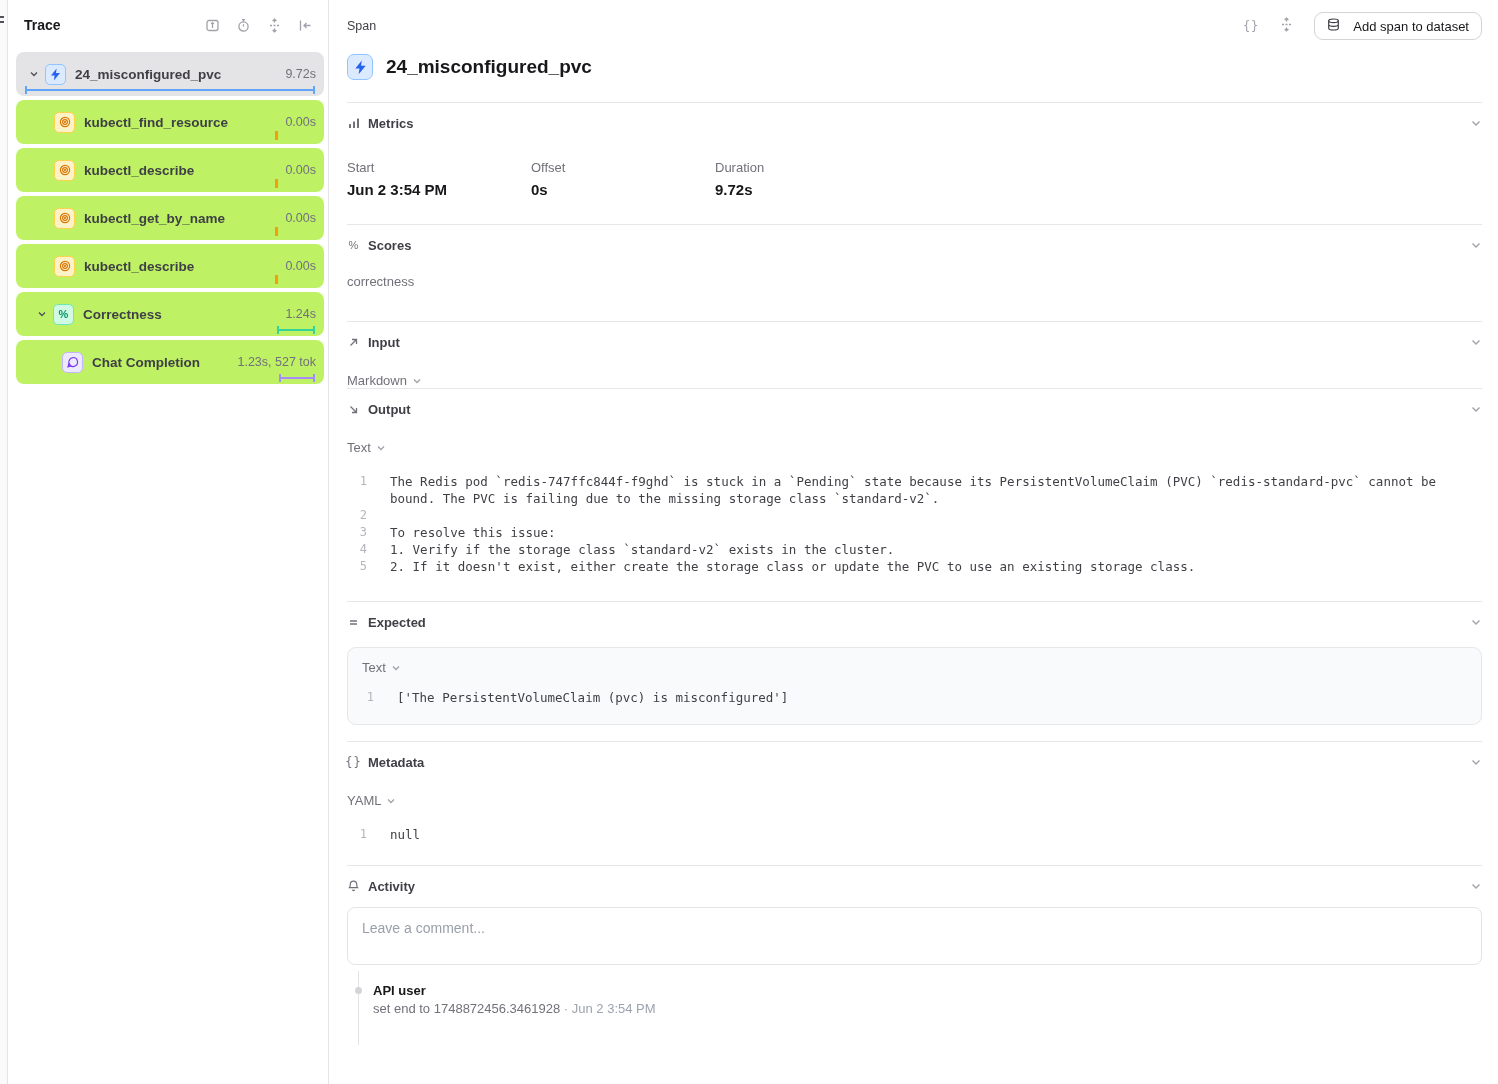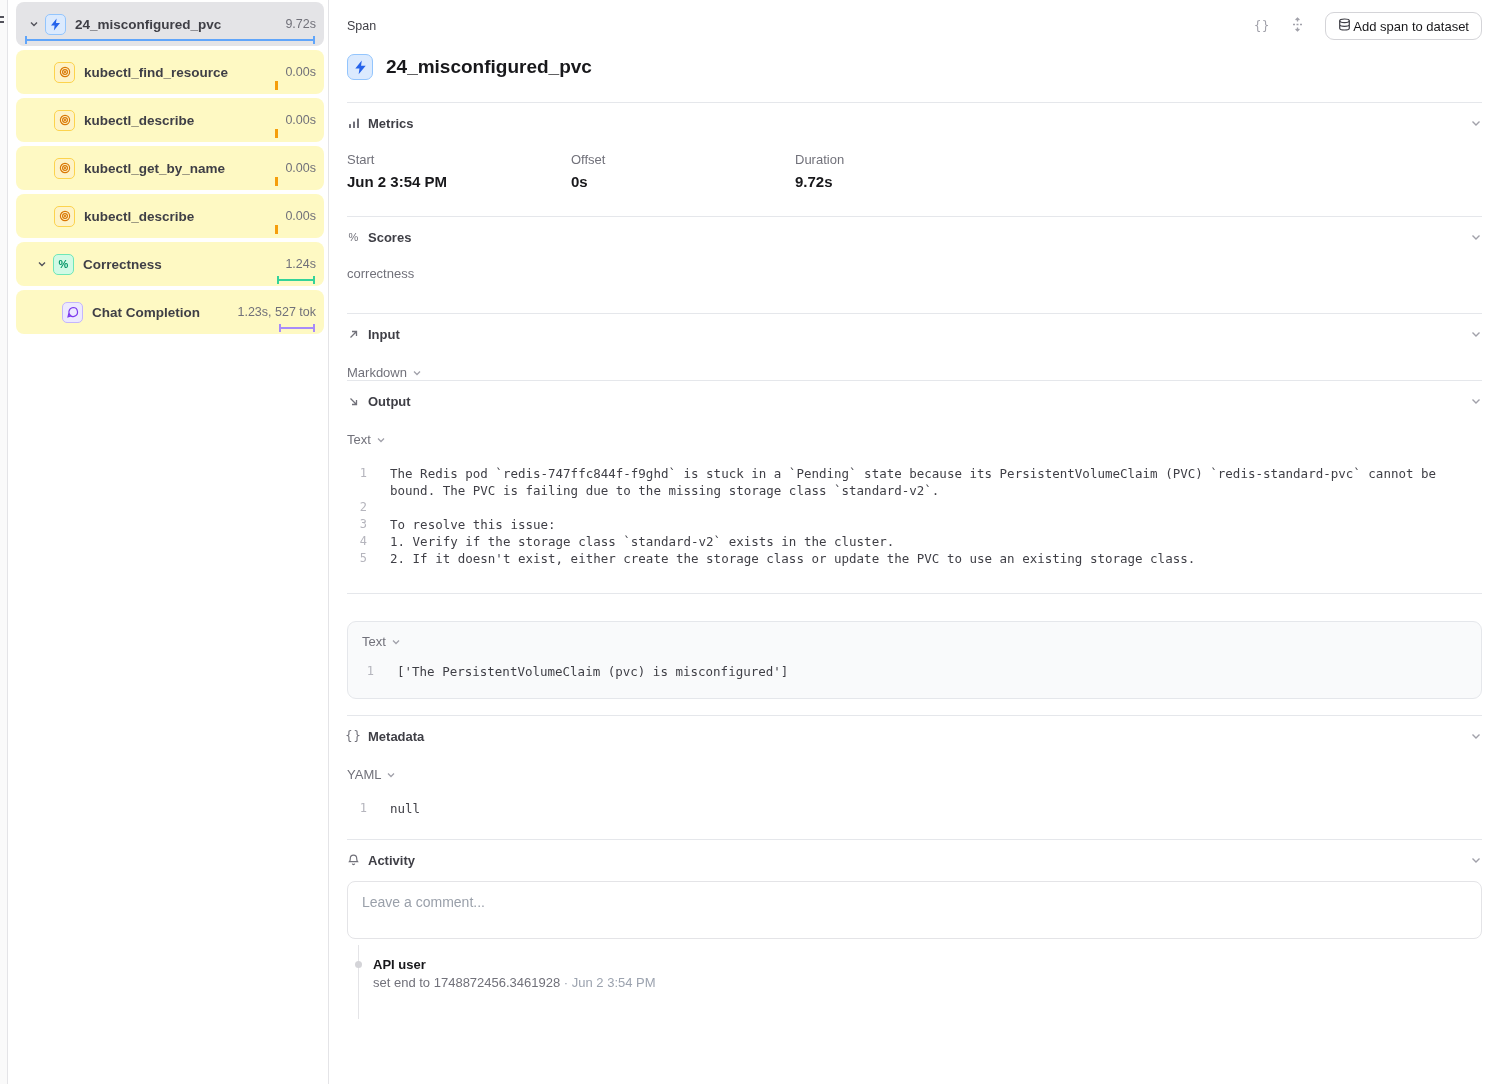--- a/index.html
+++ b/index.html
@@ -13,21 +13,21 @@
   .rail-handle i { display:block; width:4px; height:2px; background:#52525b; margin-bottom:3px; }
 
   
   .sidebar { width:320px; flex:none; background:#fff; display:flex; flex-direction:column; }
   .sb-header { height:50px; display:flex; align-items:center; padding:0 15px 0 16px; }
   .sb-title { font-size:14px; font-weight:700; color:#18181b; }
   .sb-tools { margin-left:auto; display:flex; align-items:center; gap:16px; color:#a1a1aa; }
   .sb-tools svg { display:block; }
   .tree { padding:2px 4px 0 8px; }
   .trow { position:relative; height:44px; margin-bottom:4px; border-radius:8px;
-          background:#fef9c3; display:flex; align-items:center; cursor:pointer; }
+          background:#bef264; display:flex; align-items:center; cursor:pointer; }
   .trow.selected { background:#e4e4e7; }
   .chev { width:12px; display:flex; justify-content:center; color:#52525b; flex:none; }
   .badge { width:21px; height:21px; border-radius:5px; display:flex; align-items:center;
            justify-content:center; flex:none; margin-right:9px; font-weight:700; }
   .badge.blue   { background:#dbeafe; border:1px solid #93c5fd; color:#2563eb; }
   .badge.amber  { background:#fef3c7; border:1px solid #fcd34d; color:#d97706; }
   .badge.green  { background:#d1fae5; border:1px solid #6ee7b7; color:#059669; font-size:11px; }
   .badge.purple { background:#ede9fe; border:1px solid #c4b5fd; color:#7c3aed; }
   .tlabel { font-size:13.5px; font-weight:600; color:#3f3f46; white-space:nowrap; overflow:hidden; }
   .tdur { margin-left:auto; padding-right:8px; font-size:12.5px; color:#71717a; white-space:nowrap; }
@@ -39,35 +39,35 @@
   .ibeam.purple { right:9px; width:36px; background:#a78bfa; }
   .tick { position:absolute; right:46px; bottom:4px; width:3px; height:9px; background:#f59e0b; }
   .pad-i0 { padding-left:12px; } .pad-i1 { padding-left:38px; } .pad-i2 { padding-left:20px; } .pad-i3 { padding-left:46px; }
 
   
   .main { flex:1; border-left:1px solid #e4e4e7; background:#fff; padding:0 16px 0 18px; overflow:hidden; }
   .main-top { display:flex; align-items:center; padding-top:12px; height:40px; }
   .kind-label { font-size:12.5px; color:#3f3f46; }
   .top-actions { margin-left:auto; display:flex; align-items:center; gap:20px; color:#a1a1aa; }
   .braces-glyph { font-family:"DejaVu Sans Mono",monospace; font-size:12px; color:#a1a1aa; letter-spacing:1px; }
-  .add-btn { display:flex; align-items:center; gap:2px; height:28px; padding:0 12px;
+  .add-btn { display:flex; align-items:center; gap:13px; height:28px; padding:0 12px;
              border:1px solid #d4d4d8; border-radius:9px; background:#fff; font-size:13px;
              font-weight:500; color:#18181b; cursor:pointer; }
   .title-row { display:flex; align-items:center; gap:13px; margin-top:14px; margin-bottom:22px; }
   .title-badge { width:26px; height:26px; border-radius:7px; background:#dbeafe; border:1px solid #93c5fd;
                  display:flex; align-items:center; justify-content:center; color:#2563eb; }
   .page-title { font-size:19px; font-weight:700; color:#18181b; }
 
   .section { border-top:1px solid #e5e7eb; padding-top:11px; }
   .sec-head { display:flex; align-items:center; gap:8px; height:18px; }
   .sec-icon { color:#71717a; display:flex; align-items:center; width:13px; justify-content:center; }
   .sec-title { font-size:13px; font-weight:700; color:#3f3f46; }
   .sec-chevron { margin-left:auto; color:#a1a1aa; display:flex; cursor:pointer; }
 
-  .metric-grid { display:grid; grid-template-columns:184px 184px 1fr; margin-top:20px; padding-bottom:26px;gap:40px; }
+  .metric-grid { display:grid; grid-template-columns:184px 184px 1fr; margin-top:28px; padding-bottom:26px; }
   .m-label { font-size:13px; color:#71717a; margin-bottom:6px; }
   .m-value { font-size:15px; font-weight:700; color:#18181b; }
 
   .score-block { margin-top:20px; padding-bottom:26px; }
   .score-name { font-size:13px; color:#71717a; margin-bottom:6px; }
   .score-value { font-size:15px; font-weight:700; color:#18181b; }
 
   .fmt-row { display:flex; align-items:center; gap:5px; margin-top:22px; font-size:13px;
              color:#71717a; cursor:pointer; width:max-content; }
   .fmt-row svg { color:#a1a1aa; }
@@ -106,20 +106,47 @@
 <div class="app">
 
   <div class="left-rail">
     <span class="rail-handle">
         <i></i>
         <i></i>
       </span>
   </div>
 
   <div class="sidebar">
+    <div class="sb-header">
+      <span class="sb-title">Trace</span>
+      <span class="sb-tools">
+        <span>
+            <svg width="15" height="15" viewBox="0 0 15 15" fill="none" stroke="currentColor" stroke-width="1.3">
+              <rect x="2" y="2.5" width="11" height="10" rx="2"></rect>
+              <path d="M7.5 5 v5 M6 5.8 l1.5-1 1.5 1"></path>
+            </svg>
+          </span>
+        <span>
+            <svg width="15" height="15" viewBox="0 0 15 15" fill="none" stroke="currentColor" stroke-width="1.3">
+              <circle cx="7.5" cy="8.5" r="4.6"></circle>
+              <path d="M7.5 6.2 v2.3 M6 1.7 h3 M7.5 1.7 v1.8"></path>
+            </svg>
+          </span>
+        <span>
+            <svg width="15" height="15" viewBox="0 0 15 15" fill="none" stroke="currentColor" stroke-width="1.3">
+              <path d="M7.5 1.5 v3 M5.6 3 L7.5 1.2 9.4 3 M7.5 13.5 v-3 M5.6 12 L7.5 13.8 9.4 12 M3 7.5 h2 M6.5 7.5 h2 M10 7.5 h2"></path>
+            </svg>
+          </span>
+        <span>
+            <svg width="15" height="15" viewBox="0 0 15 15" fill="none" stroke="currentColor" stroke-width="1.3">
+              <path d="M2.5 2.5 v10 M12.5 7.5 H6 M8.5 5 L6 7.5 8.5 10"></path>
+            </svg>
+          </span>
+      </span>
+    </div>
 
     <div class="tree">
 
       <div class="trow selected pad-i0">
         <span class="chev">
             <svg width="10" height="10" viewBox="0 0 10 10" fill="none" stroke="currentColor" stroke-width="1.4">
               <path d="M2 3.5 L5 6.5 8 3.5"></path>
             </svg>
           </span>
         <span class="badge blue" style="margin-left:5px">
@@ -345,20 +372,33 @@
             <span class="ltext">1. Verify if the storage class `standard-v2` exists in the cluster.</span>
           </div>
         <div class="cline">
             <span class="lnum">5</span>
             <span class="ltext">2. If it doesn't exist, either create the storage class or update the PVC to use an existing storage class.</span>
           </div>
       </div>
     </div>
 
     <div class="section">
+      <div class="sec-head">
+        <span class="sec-icon">
+            <svg width="11" height="11" viewBox="0 0 11 11" fill="none" stroke="currentColor" stroke-width="1.3">
+              <path d="M2 4 h7 M2 7 h7"></path>
+            </svg>
+          </span>
+        <span class="sec-title">Expected</span>
+        <span class="sec-chevron">
+            <svg width="12" height="12" viewBox="0 0 12 12" fill="none" stroke="currentColor" stroke-width="1.4">
+              <path d="M2.5 4.5 L6 8 9.5 4.5"></path>
+            </svg>
+          </span>
+      </div>
       <div class="expected-box">
         <div class="fmt-row">
           <span>Text</span>
           <svg width="10" height="10" viewBox="0 0 10 10" fill="none" stroke="currentColor" stroke-width="1.3">
               <path d="M2 3.5 L5 6.5 8 3.5"></path>
             </svg>
         </div>
         <div class="code">
           <div class="cline">
               <span class="lnum">1</span>

